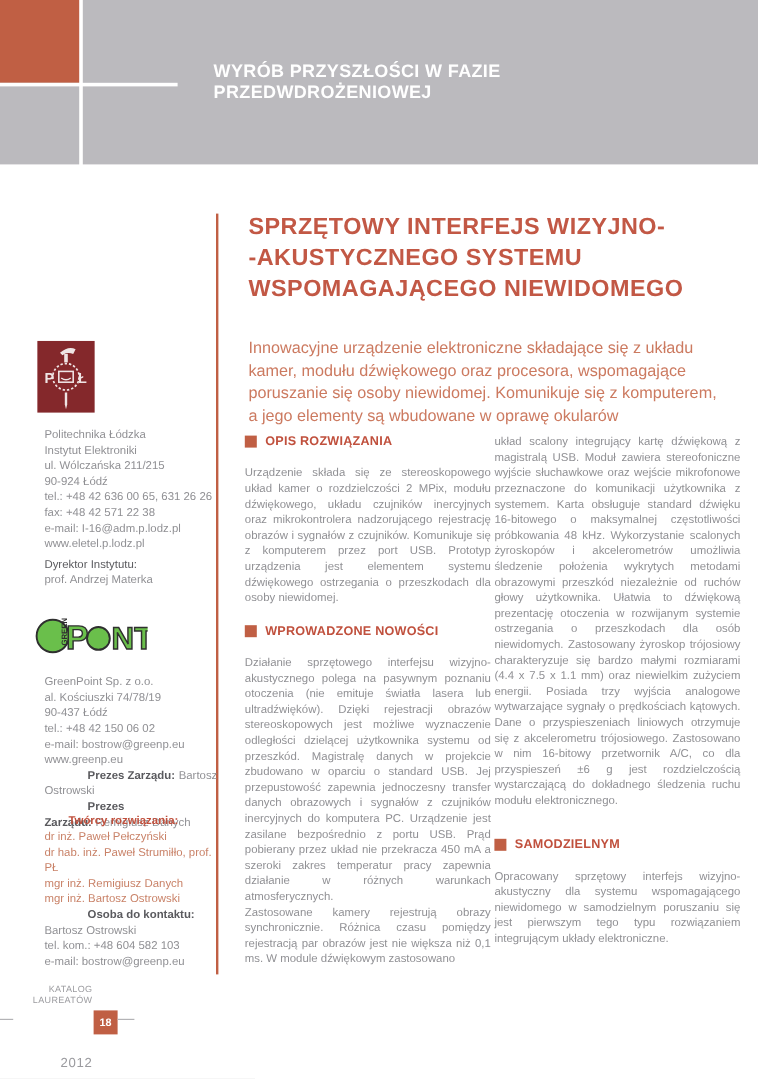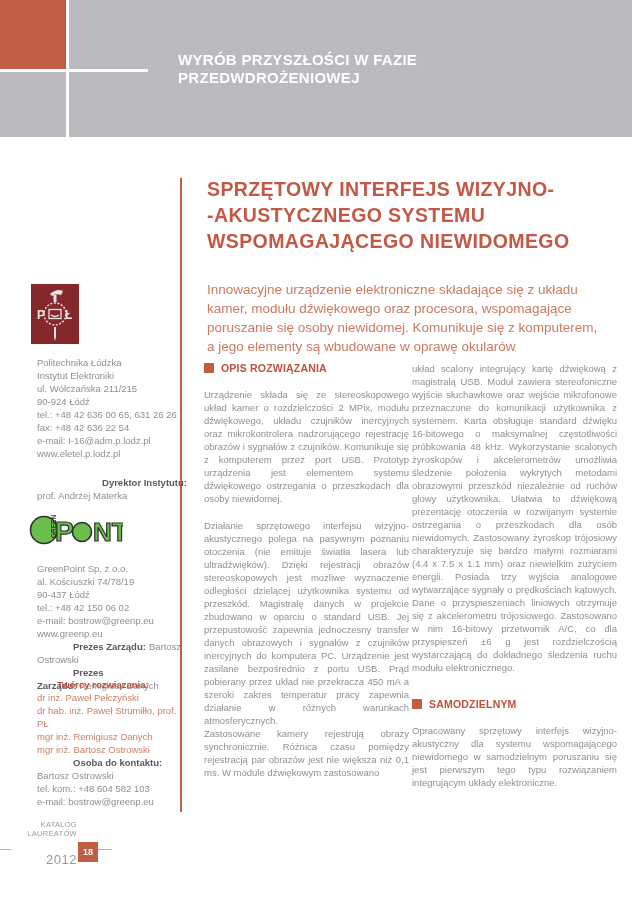--- a/index.html
+++ b/index.html
@@ -21,41 +21,41 @@
                    font-size:19.5px; line-height:26px; letter-spacing:0.4px; }
   .lead { position:absolute; left:207px; top:280px; width:396px; color:#cc7a60;
           font-size:13.5px; line-height:19px; }
   
   .side-block { position:absolute; left:37px; width:150px; font-size:9.5px; line-height:13px; color:#909094; }
   .tul-logo { position:absolute; left:31px; top:284px; width:48px; height:60px; }
   .gp-logo { position:absolute; left:29px; top:514px; width:94px; height:32px; }
   .lbl { font-weight:bold; color:#5a5a5e; margin-right:3px;padding-left:36px; }
   .lbl-accent { font-weight:bold; color:#c0503d;margin-left:20px; }
   .accent-name { color:#c98268; }
-  .dir-label { font-weight:bold; color:#5a5a5e; margin-top:16px;text-align:right; }
+  .dir-label { font-weight:normal; color:#5a5a5e; margin-top:4px; }
   
   .col { position:absolute; top:362px; width:205px; }
   .col1 { left:196px;margin-left:8px; }
   .col2 { left:412px; }
   .section-heading { display:flex; align-items:center; gap:7px; color:#c0503d;
                      font-weight:bold; font-size:10.5px; line-height:12px; letter-spacing:0.2px;
                      margin:0 0 14px 0; }
   .section-heading.mid { margin-top:15px; }
   .bullet { width:10px; height:10px; background:#c05f44; flex:0 0 auto; }
   p.body { margin:0 0 14px 0; font-size:9.5px; line-height:13px; color:#909094; text-align:justify; }
   p.body.cont { margin-bottom:0; }
   p.body.gap-lg { margin-bottom:24px; }
   
   .footer-line { position:absolute; top:849px; height:1px; background:#b3b3b6; }
   .fl-left { left:0; width:11px; }
   .fl-right { left:98px; width:14px; }
   .footer-catalog { position:absolute; left:6px; top:820px; width:71px; text-align:right;
                     font-size:7.5px; letter-spacing:0.3px; color:#9b9b9f; }
-  .footer-year { position:absolute; left:6px; top:852px; width:71px; text-align:right;
-                 font-size:13px; letter-spacing:0.5px; color:#9b9b9f; }
+  .footer-year { position:absolute; left:6px; top:880px; width:71px; text-align:right;
+                 font-size:11px; letter-spacing:0.5px; color:#9b9b9f; }
   .page-square { position:absolute; left:78px; top:842px; width:20px; height:20px; background:#c05f44;
                  color:#ffffff; font-size:9px; font-weight:bold;
                  display:flex; align-items:center; justify-content:center; }
 </style>
 </head>
 <body>
 
 <div class="page">
 
   <div class="header-band"></div>
@@ -85,21 +85,21 @@
     <text x="6" y="35" fill="#efe4e4" font-size="12" font-weight="bold">P</text>
     <text x="34" y="35" fill="#efe4e4" font-size="12" font-weight="bold">Ł</text>
     <path d="M23 43 h2 v10 l-1 4 l-1 -4 z" fill="#efe4e4"></path>
   </svg>
   <div class="side-block" style="top:356px">
     <div>Politechnika Łódzka</div>
     <div>Instytut Elektroniki</div>
     <div>ul. Wólczańska 211/215</div>
     <div>90-924 Łódź</div>
     <div>tel.: +48 42 636 00 65, 631 26 26</div>
-    <div>fax: +48 42 636 22 54</div>
+    <div>fax: +48 42 571 22 38</div>
     <div>e-mail: I-16@adm.p.lodz.pl</div>
     <div>www.eletel.p.lodz.pl</div>
     <div class="dir-label">Dyrektor Instytutu:</div>
     <div>prof. Andrzej Materka</div>
   </div>
 
   <svg class="gp-logo" viewBox="0 0 94 32">
     <circle cx="15" cy="16" r="13.5" fill="#6abf4b" stroke="#2f2f2f" stroke-width="1.6"></circle>
     <text transform="rotate(-90 24 16)" x="16" y="19" font-size="6.5" font-weight="bold" fill="#2f2f2f">GREEN</text>
     <text x="26" y="27" font-size="28" font-weight="bold" fill="#6abf4b" stroke="#2f2f2f" stroke-width="1.2">P</text>
@@ -135,20 +135,24 @@
     <div>tel. kom.: +48 604 582 103</div>
     <div>e-mail: bostrow@greenp.eu</div>
   </div>
 
   <div class="col col1">
     <div class="section-heading">
       <span class="bullet"></span>
       <span>OPIS ROZWIĄZANIA</span>
     </div>
     <p class="body">Urządzenie składa się ze stereoskopowego układ kamer o rozdzielczości 2 MPix, modułu dźwiękowego, układu czujników inercyjnych oraz mikrokontrolera nadzorującego rejestrację obrazów i sygnałów z czujników. Komunikuje się z komputerem przez port USB. Prototyp urządzenia jest elementem systemu dźwiękowego ostrzegania o przeszkodach dla osoby niewidomej.</p>
+    <div class="section-heading mid">
+      <span class="bullet"></span>
+      <span>WPROWADZONE NOWOŚCI</span>
+    </div>
     <p class="body cont">Działanie sprzętowego interfejsu wizyjno-akustycznego polega na pasywnym poznaniu otoczenia (nie emituje światła lasera lub ultradźwięków). Dzięki rejestracji obrazów stereoskopowych jest możliwe wyznaczenie odległości dzielącej użytkownika systemu od przeszkód. Magistralę danych w projekcie zbudowano w oparciu o standard USB. Jej przepustowość zapewnia jednoczesny transfer danych obrazowych i sygnałów z czujników inercyjnych do komputera PC. Urządzenie jest zasilane bezpośrednio z portu USB. Prąd pobierany przez układ nie przekracza 450 mA a szeroki zakres temperatur pracy zapewnia działanie w różnych warunkach atmosferycznych.</p>
     <p class="body cont">Zastosowane kamery rejestrują obrazy synchronicznie. Różnica czasu pomiędzy rejestracją par obrazów jest nie większa niż 0,1 ms. W module dźwiękowym zastosowano</p>
   </div>
 
   <div class="col col2">
     <p class="body gap-lg">układ scalony integrujący kartę dźwiękową z magistralą USB. Moduł zawiera stereofoniczne wyjście słuchawkowe oraz wejście mikrofonowe przeznaczone do komunikacji użytkownika z systemem. Karta obsługuje standard dźwięku 16-bitowego o maksymalnej częstotliwości próbkowania 48 kHz. Wykorzystanie scalonych żyroskopów i akcelerometrów umożliwia śledzenie położenia wykrytych metodami obrazowymi przeszkód niezależnie od ruchów głowy użytkownika. Ułatwia to dźwiękową prezentację otoczenia w rozwijanym systemie ostrzegania o przeszkodach dla osób niewidomych. Zastosowany żyroskop trójosiowy charakteryzuje się bardzo małymi rozmiarami (4.4 x 7.5 x 1.1 mm) oraz niewielkim zużyciem energii. Posiada trzy wyjścia analogowe wytwarzające sygnały o prędkościach kątowych. Dane o przyspieszeniach liniowych otrzymuje się z akcelerometru trójosiowego. Zastosowano w nim 16-bitowy przetwornik A/C, co dla przyspieszeń ±6 g jest rozdzielczością wystarczającą do dokładnego śledzenia ruchu modułu elektronicznego.</p>
     <div class="section-heading">
       <span class="bullet"></span>
       <span>SAMODZIELNYM</span>
     </div>

